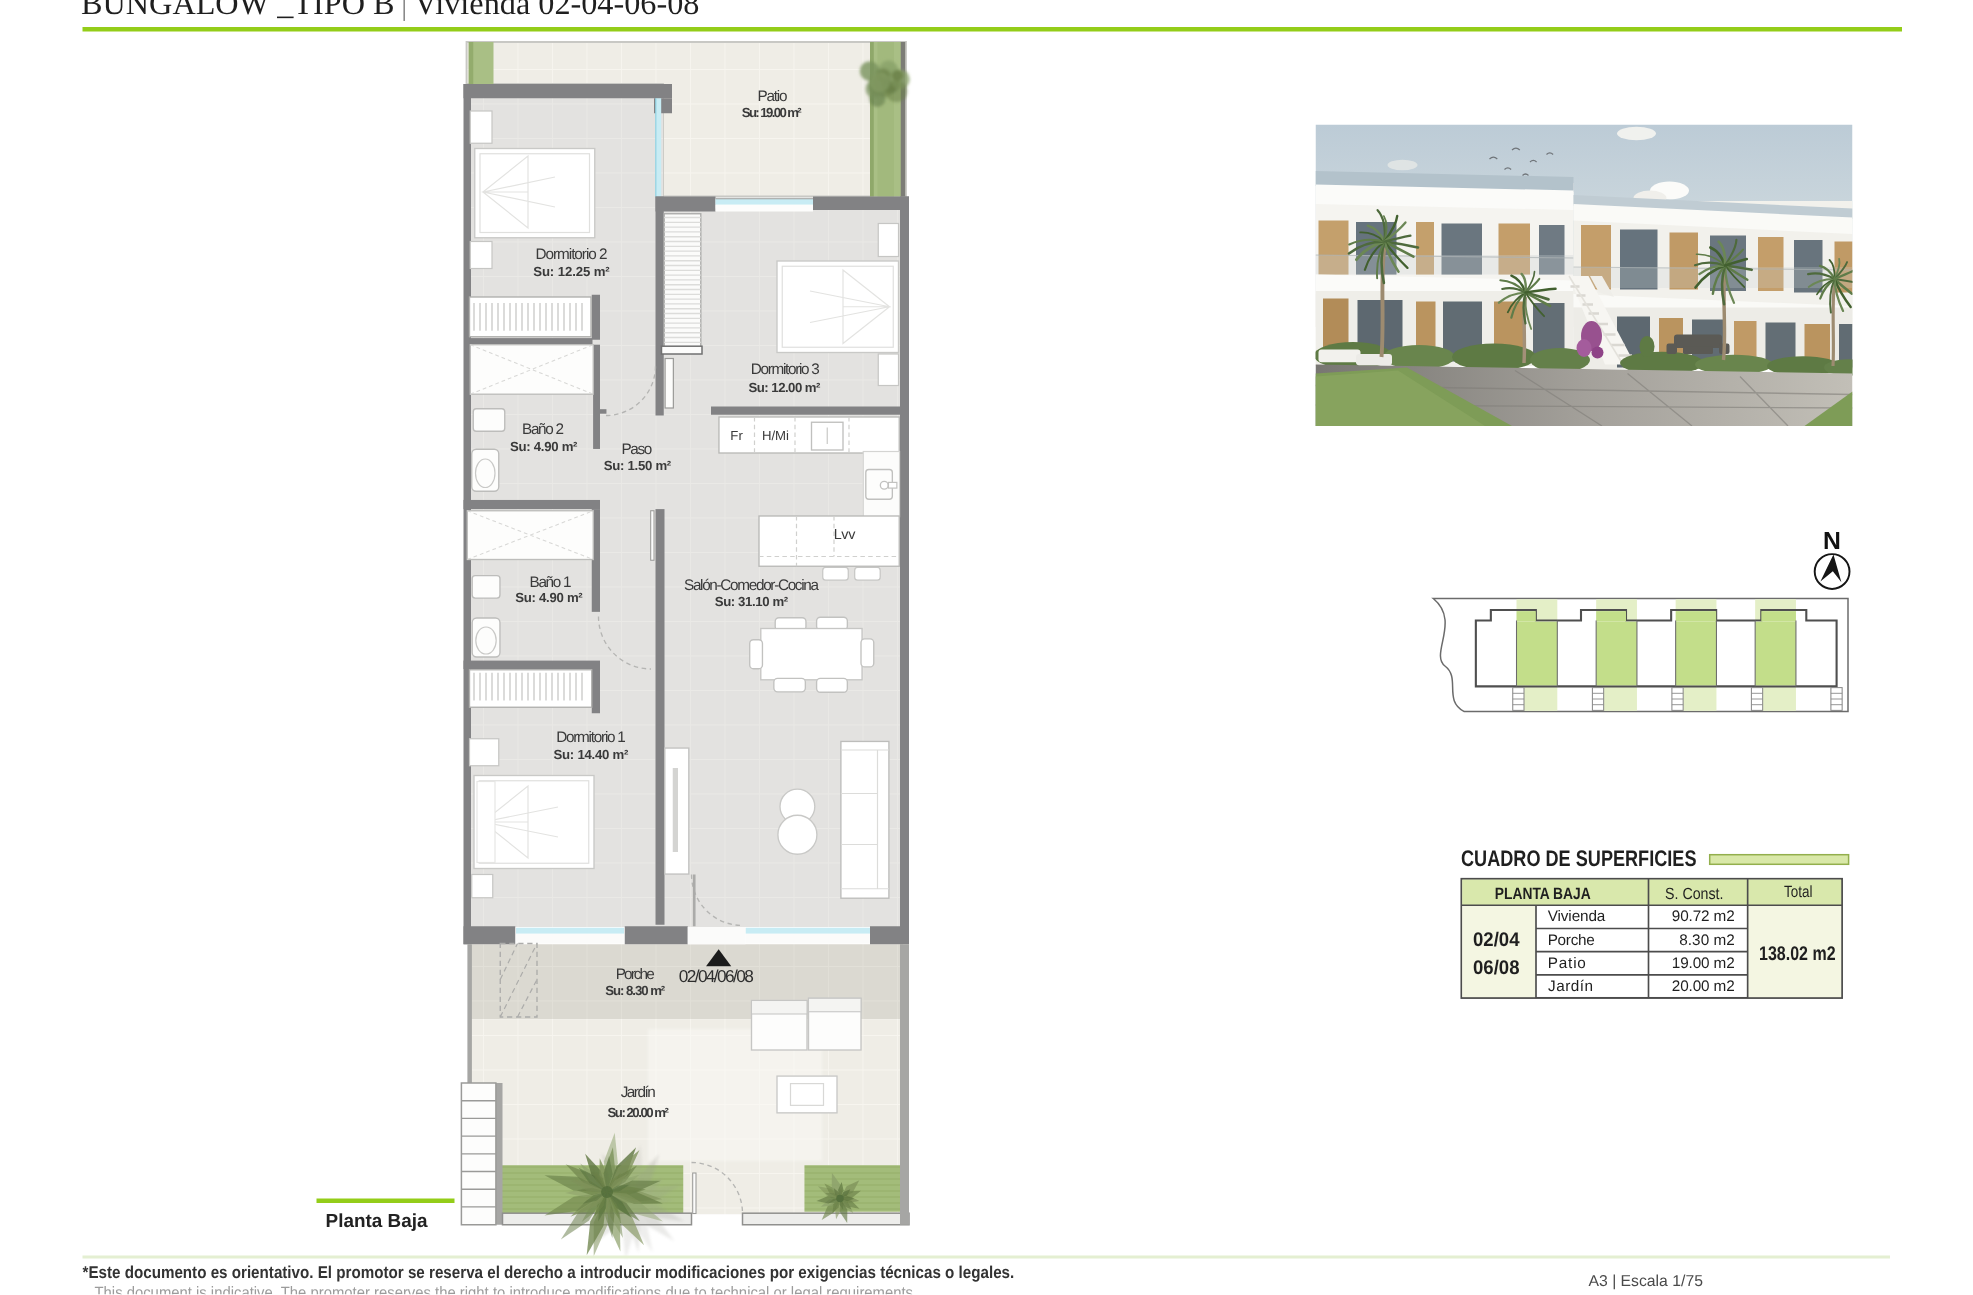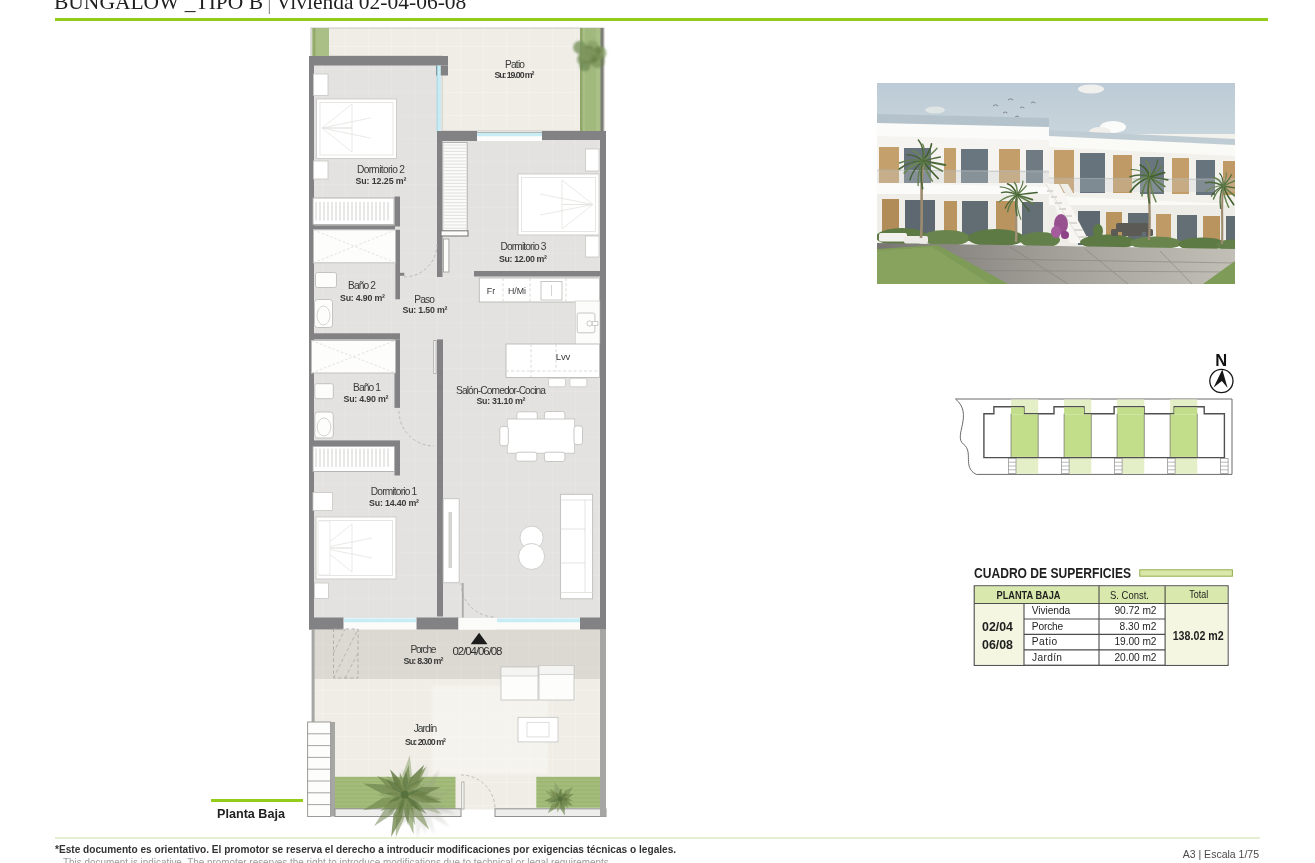--- a/index.html
+++ b/index.html
@@ -739,14 +739,14 @@
 <div class="abs" style="left:211px;top:799px;width:92px;height:3.2px;background:#94CD19;"></div>
 
 <div class="abs" style="left:196px;top:807px;width:110px;text-align:center;font-size:12.6px;font-weight:bold;color:#222;">Planta Baja</div>
 
 <div class="abs" style="left:55px;top:837px;width:1205px;height:2px;background:#E4EFD2;"></div>
 
 <div class="abs" style="left:55px;top:842.5px;font-size:11.4px;font-weight:bold;color:#333;white-space:nowrap;transform:scaleX(0.888);transform-origin:0 0;">*Este documento es orientativo. El promotor se reserva el derecho a introducir modificaciones por exigencias técnicas o legales.</div>
 
 <div class="abs" style="left:63px;top:855.5px;font-size:11px;color:#9b9b9b;white-space:nowrap;transform:scaleX(0.9);transform-origin:0 0;">This document is indicative. The promoter reserves the right to introduce modifications due to technical or legal requirements.</div>
 
-<div class="abs" style="left:1059px;top:848px;width:200px;text-align:right;font-size:10.5px;color:#4a4a4a;">A3 | Escala 1/75</div>
+<div class="abs" style="left:1059px;top:848px;width:200px;text-align:left;font-size:10.5px;color:#4a4a4a;">A3 | Escala 1/75</div>
 </div>
 
 </body></html>

